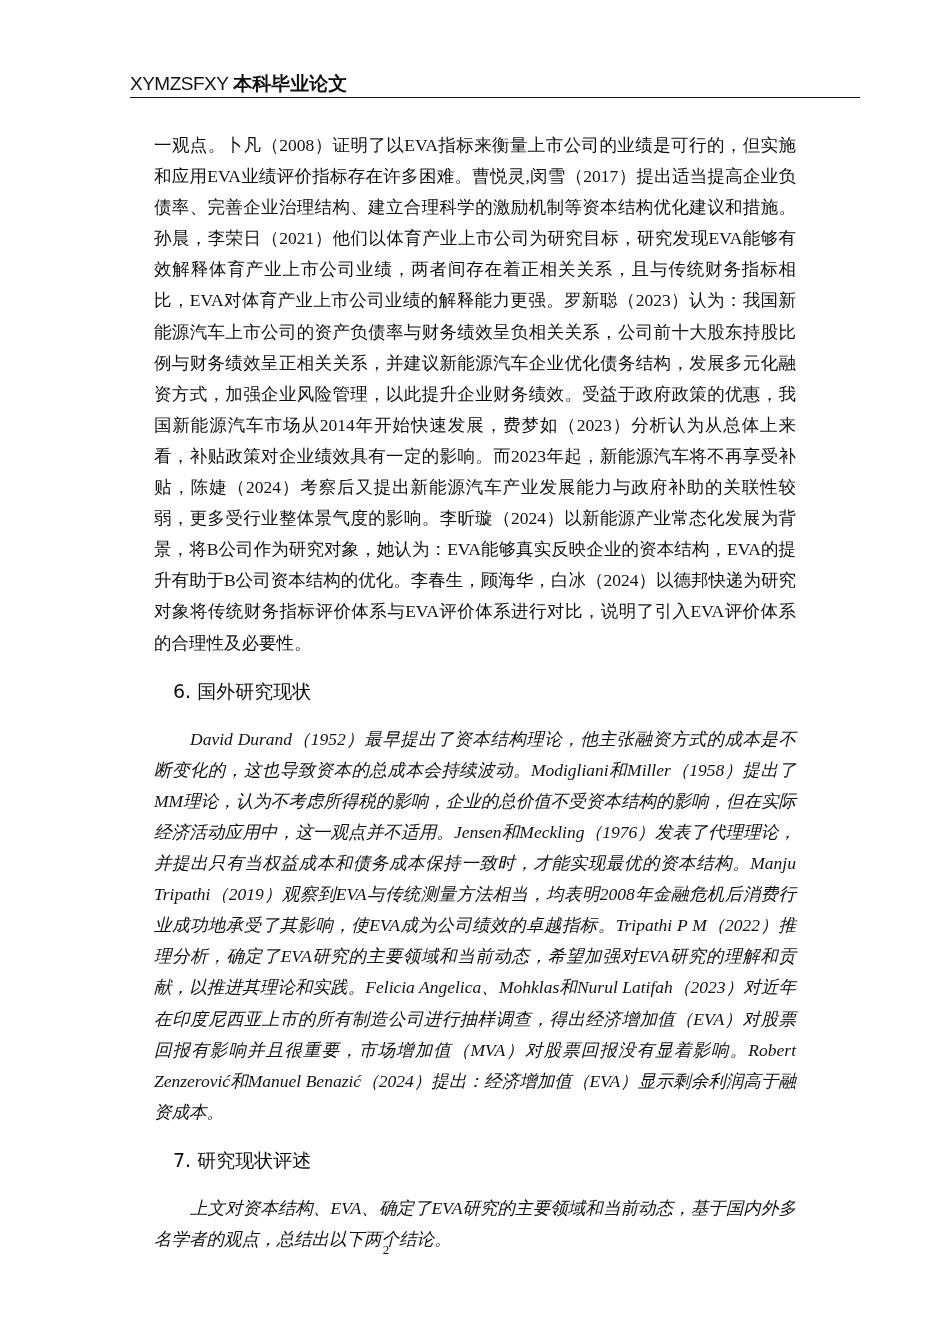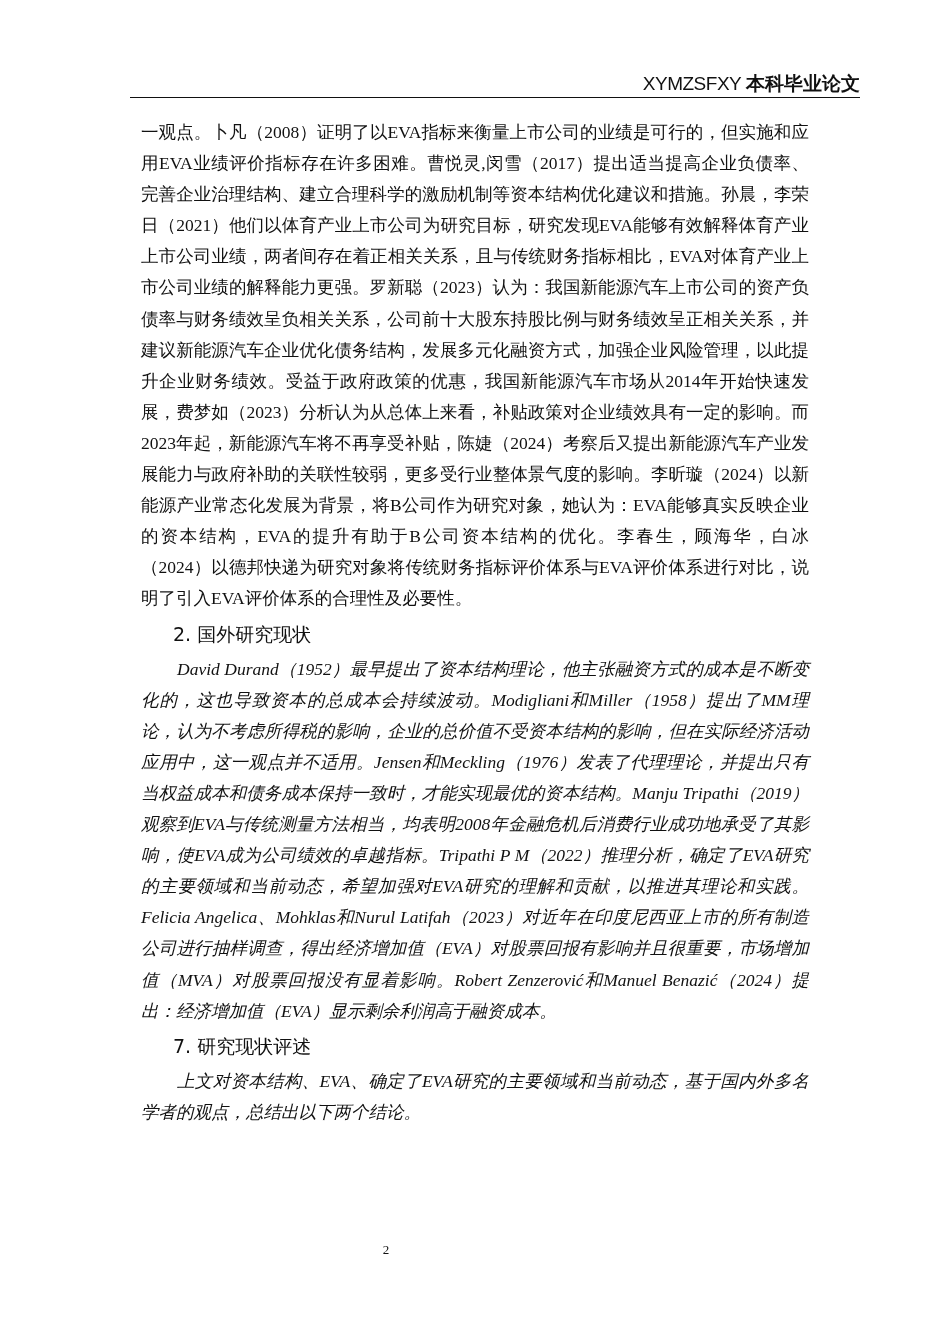--- a/index.html
+++ b/index.html
@@ -1,43 +1,43 @@
 <!DOCTYPE html>
 <html><head>
 <meta charset="utf-8">
 <style>
   html, body { margin: 0; padding: 0; background: #ffffff; }
   body { width: 950px; height: 1344px; position: relative; overflow: hidden;
          font-family: "Liberation Serif", "DejaVu Serif", serif; color: #111; }
   .header { position: absolute; left: 130px; top: 70px; width: 730px; height: 27px;
-            text-align: right; font-size: 19px; line-height: 27px; }
+            text-align: left; font-size: 19px; line-height: 27px; }
   .header .latin { font-family: "Liberation Sans Narrow", "Liberation Sans", sans-serif;
                    letter-spacing: -0.5px; }
   .header .cn { font-weight: bold; font-family: "DejaVu Sans", sans-serif; }
   .header-rule { position: absolute; left: 130px; top: 97px; width: 730px;
                  height: 0; border-top: 1.5px solid #111; }
   .body { position: absolute; left: 137px; top: 113px; width: 676px; }
-  p { margin: 4px; font-size: 17.5px; line-height: 31.1px; text-align: justify;
+  p { margin: 17px; font-size: 17.5px; line-height: 31.1px; text-align: justify;
       text-align-last: left; }
   p.indent { text-indent: 36px; font-style: italic; }
   h3 { margin: 0; font-size: 19px; line-height: 31.1px; font-weight: normal;
        font-family: "DejaVu Sans", "Liberation Sans", sans-serif; padding-left: 36px; }
   .page-num { position: absolute; left: 376px; top: 1242px; width: 20px; text-align: center;
               font-size: 13px; }
 </style>
 </head>
 <body>
 
 <div class="header">
   <span class="latin">XYMZSFXY</span>
   <span class="cn">本科毕业论文</span>
 </div>
 <div class="header-rule"></div>
 
 <div class="body">
   <p>一观点。卜凡（2008）证明了以EVA指标来衡量上市公司的业绩是可行的，但实施和应用EVA业绩评价指标存在许多困难。曹悦灵,闵雪（2017）提出适当提高企业负债率、完善企业治理结构、建立合理科学的激励机制等资本结构优化建议和措施。孙晨，李荣日（2021）他们以体育产业上市公司为研究目标，研究发现EVA能够有效解释体育产业上市公司业绩，两者间存在着正相关关系，且与传统财务指标相比，EVA对体育产业上市公司业绩的解释能力更强。罗新聪（2023）认为：我国新能源汽车上市公司的资产负债率与财务绩效呈负相关关系，公司前十大股东持股比例与财务绩效呈正相关关系，并建议新能源汽车企业优化债务结构，发展多元化融资方式，加强企业风险管理，以此提升企业财务绩效。受益于政府政策的优惠，我国新能源汽车市场从2014年开始快速发展，费梦如（2023）分析认为从总体上来看，补贴政策对企业绩效具有一定的影响。而2023年起，新能源汽车将不再享受补贴，陈婕（2024）考察后又提出新能源汽车产业发展能力与政府补助的关联性较弱，更多受行业整体景气度的影响。李昕璇（2024）以新能源产业常态化发展为背景，将B公司作为研究对象，她认为：EVA能够真实反映企业的资本结构，EVA的提升有助于B公司资本结构的优化。李春生，顾海华，白冰（2024）以德邦快递为研究对象将传统财务指标评价体系与EVA评价体系进行对比，说明了引入EVA评价体系的合理性及必要性。</p>
-  <h3>2. 国外研究现状</h3>
+  <h3>6. 国外研究现状</h3>
   <p class="indent">David Durand（1952）最早提出了资本结构理论，他主张融资方式的成本是不断变化的，这也导致资本的总成本会持续波动。Modigliani和Miller（1958）提出了MM理论，认为不考虑所得税的影响，企业的总价值不受资本结构的影响，但在实际经济活动应用中，这一观点并不适用。Jensen和Meckling（1976）发表了代理理论，并提出只有当权益成本和债务成本保持一致时，才能实现最优的资本结构。Manju Tripathi（2019）观察到EVA与传统测量方法相当，均表明2008年金融危机后消费行业成功地承受了其影响，使EVA成为公司绩效的卓越指标。Tripathi P M（2022）推理分析，确定了EVA研究的主要领域和当前动态，希望加强对EVA研究的理解和贡献，以推进其理论和实践。Felicia Angelica、Mohklas和Nurul Latifah（2023）对近年在印度尼西亚上市的所有制造公司进行抽样调查，得出经济增加值（EVA）对股票回报有影响并且很重要，市场增加值（MVA）对股票回报没有显着影响。Robert Zenzerović和Manuel Benazić（2024）提出：经济增加值（EVA）显示剩余利润高于融资成本。</p>
   <h3>7. 研究现状评述</h3>
   <p class="indent">上文对资本结构、EVA、确定了EVA研究的主要领域和当前动态，基于国内外多名学者的观点，总结出以下两个结论。</p>
 </div>
 
 <div class="page-num">2</div>
 
 </body></html>

